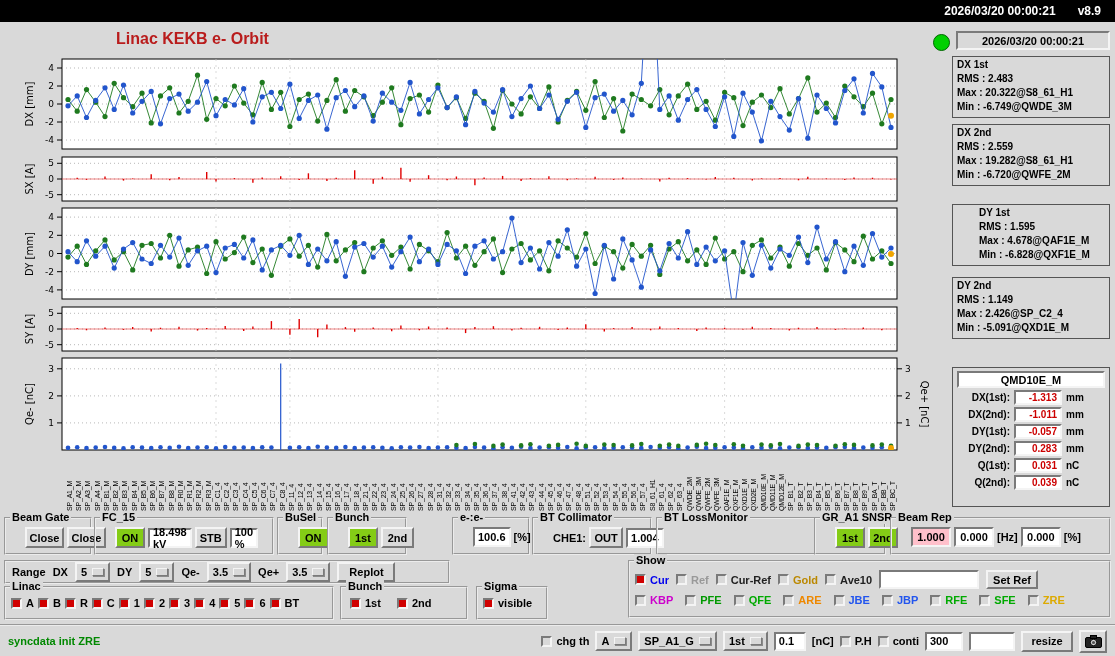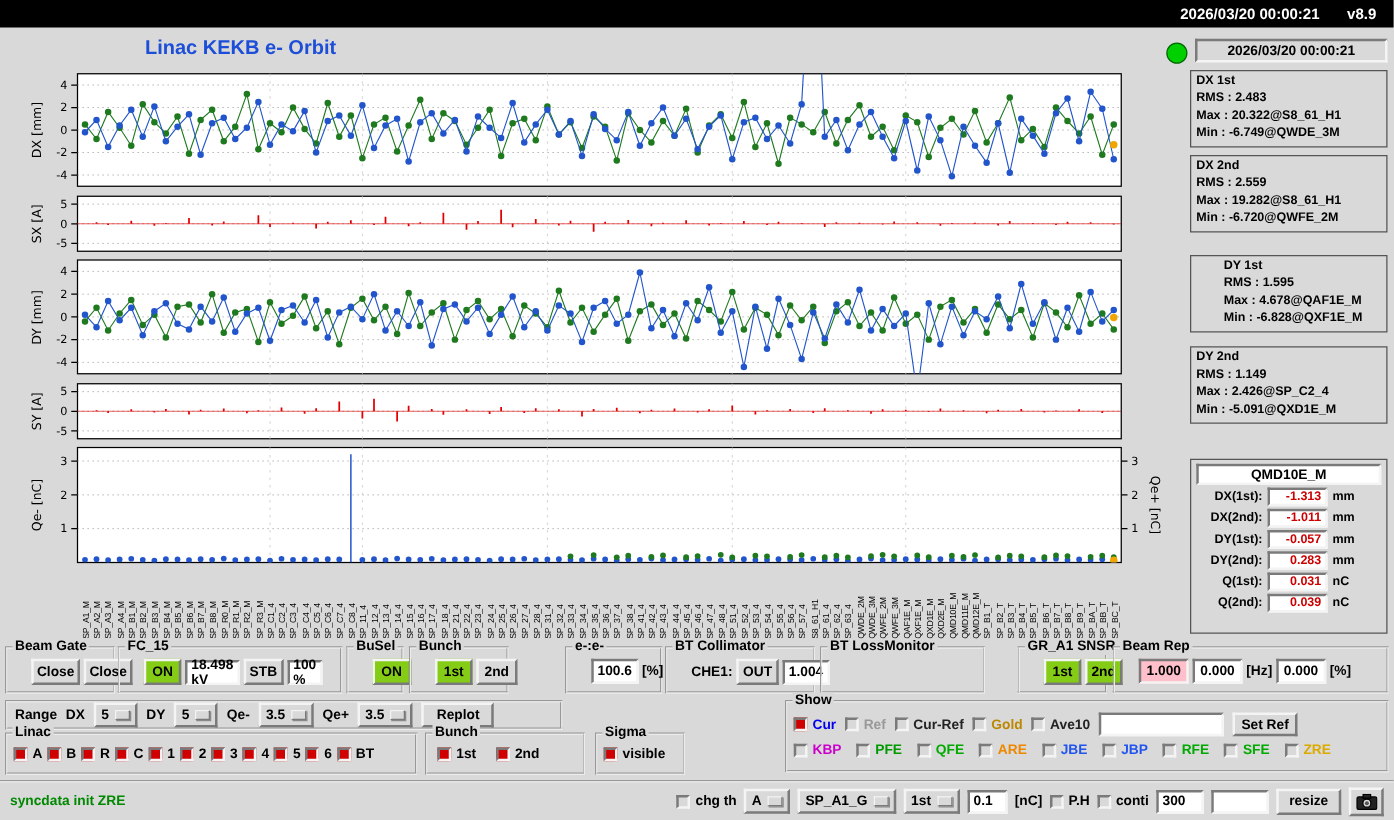--- a/index.html
+++ b/index.html
@@ -1,18 +1,18 @@
 <!DOCTYPE html>
 <html><head>
 <meta charset="utf-8">
 <style>
   html,body{margin:0;padding:0;}
   body{width:1115px;height:656px;background:#d9d9d9;font-family:"Liberation Sans","DejaVu Sans",sans-serif;position:relative;overflow:hidden;}
   #topbar{position:absolute;left:0;top:0;width:1115px;height:22px;background:#000;color:#fff;display:flex;justify-content:flex-end;align-items:center;gap:22px;padding-right:14px;font-size:12px;font-weight:bold;box-sizing:border-box;}
-  #title{position:absolute;left:116px;top:30px;font-size:16px;font-weight:bold;color:#1d4ed8;}
+  #title{position:absolute;left:116px;top:30px;font-size:16px;font-weight:bold;color:#b91c1c;}
   #status-dot{position:absolute;left:933px;top:34px;width:15px;height:15px;border-radius:50%;background:#00d000;border:1px solid #006600;}
   #timestamp{position:absolute;left:956px;top:31px;width:154px;height:19px;border:2px solid;border-color:#7a7a7a #f4f4f4 #f4f4f4 #7a7a7a;background:#d9d9d9;font-size:11px;font-weight:bold;display:flex;align-items:center;justify-content:center;box-sizing:border-box;}
   .stat-box{position:absolute;left:952px;width:158px;height:62px;border:1px solid #555;padding:1px 4px;font-size:10px;font-weight:bold;line-height:14px;box-sizing:border-box;}
   #monitor{position:absolute;left:952px;top:367px;width:158px;height:140px;border:1px solid #555;box-sizing:border-box;}
   #monitor-title{margin:3px 4px 2px;height:17px;font-size:11px;display:flex;}
   .disp{border:2px solid;border-color:#7a7a7a #f4f4f4 #f4f4f4 #7a7a7a;background:#fff;font-size:11px;font-weight:bold;display:inline-flex;align-items:center;justify-content:center;box-sizing:border-box;height:20px;padding:0 3px;color:#000;}
   .disp.pink{background:#ffc0cb;}
   .mrow{display:flex;align-items:center;gap:4px;margin:2px 3px;}
   .ml{width:54px;text-align:right;font-size:10px;font-weight:bold;}
   .mv{width:48px;height:15px;font-size:10px;justify-content:flex-end;color:#cc0000;}
@@ -999,21 +999,21 @@
 
   <div class="lf" style="left:532px;top:517px;width:120px;height:38px">
     <span class="lbl">BT Collimator</span>
     <div class="content">
       <span class="slabel">CHE1:</span>
       <button class="btn" style="width:34px">OUT</button>
       <span class="disp" style="width:40px">1.004</span>
     </div>
   </div>
 
-  <div class="lf" style="left:656px;top:517px;width:132px;height:38px">
+  <div class="lf" style="left:656px;top:517px;width:160px;height:38px">
     <span class="lbl">BT LossMonitor</span>
   </div>
 
   <div class="lf" style="left:814px;top:517px;width:72px;height:38px">
     <span class="lbl">GR_A1 SNSR</span>
     <div class="content">
       <button class="btn green" style="width:30px">1st</button>
       <button class="btn green" style="width:30px">2nd</button>
     </div>
   </div>

